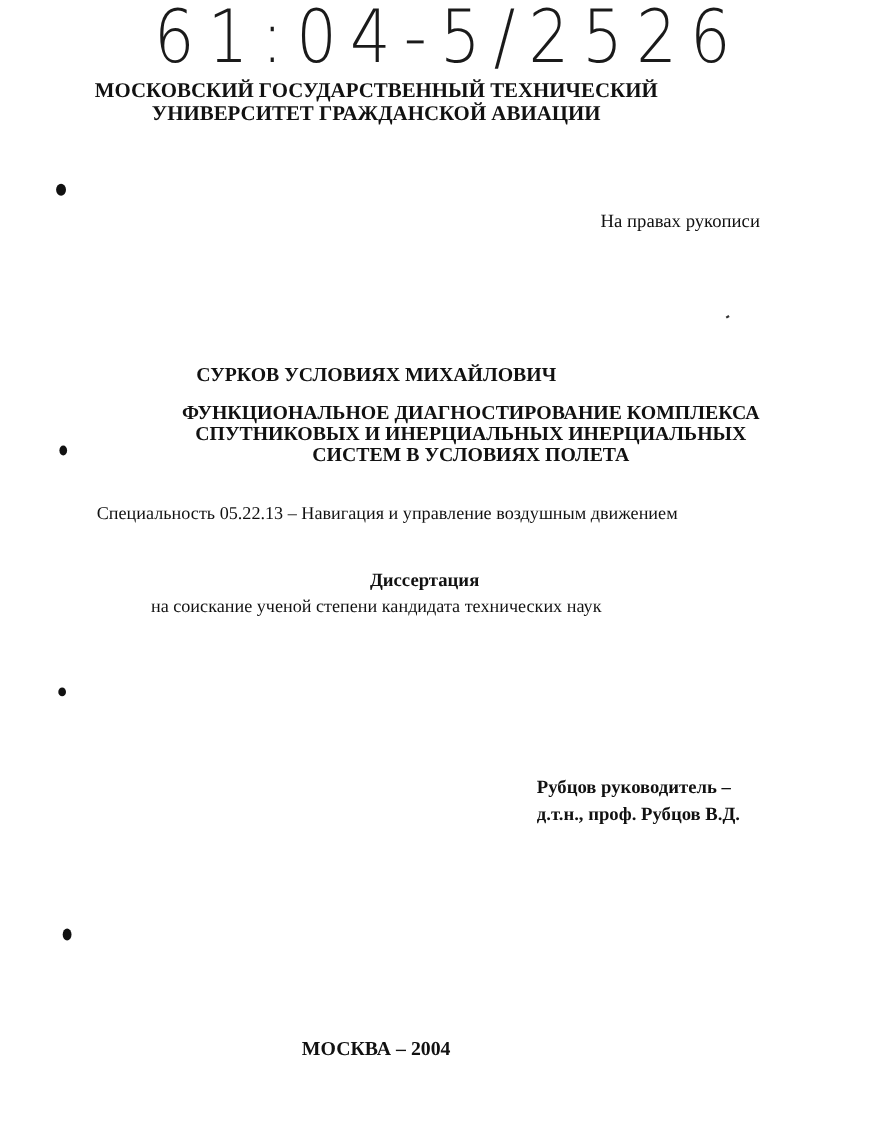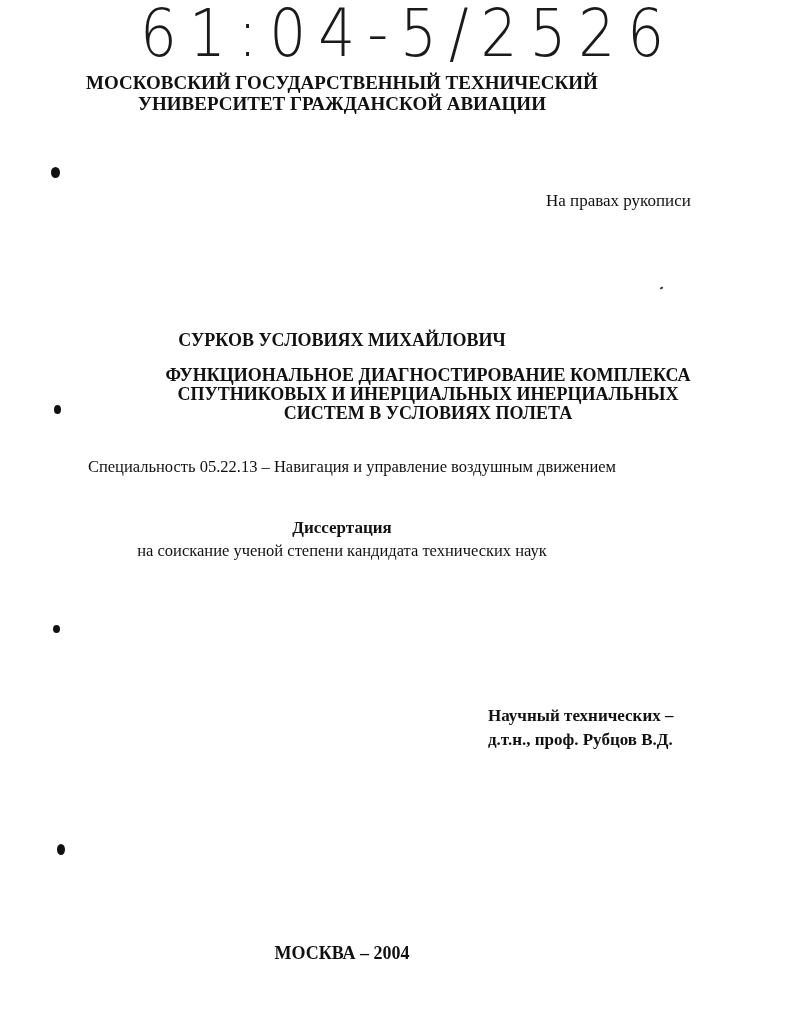--- a/index.html
+++ b/index.html
@@ -13,21 +13,21 @@
     font-family: "DejaVu Sans", sans-serif; font-weight: 200;
     font-size: 58px; letter-spacing: 12px; color: #1a1a1a;
     transform: scaleY(1.15); transform-origin: top left; white-space: nowrap;
   }
   .center { left: 0; width: 684px; text-align: center; }
   .univ { top: 72px; font-weight: bold; font-size: 19px; line-height: 21px; }
   .rights { left: 546px; top: 191px; font-size: 17px; }
   .author { top: 330px; font-weight: bold; font-size: 18px; }
   .title { top: 366px; left: 150px; width: 556px; text-align: center; font-weight: bold; font-size: 18px; line-height: 19px; }
   .spec { top: 457px; font-size: 16.5px; left: 10px; }
-  .diss { top: 518px; font-weight: bold; font-size: 17px; }
+  .diss { top: 518px; font-weight: bold; font-size: 17px; padding-left: 44px; }
   .diss-sub { top: 541px; font-size: 16.5px; }
   .adv { left: 488px; top: 704px; font-weight: bold; font-size: 17px; line-height: 24px; }
   .city { top: 924px; font-weight: bold; font-size: 18px; margin-top: 19px; }
   .dot { background: #111; border-radius: 50%; }
   .tick { width: 3px; height: 2px; background: #333; transform: rotate(-30deg); }
 </style>
 </head>
 <body>
 
 <div class="abs handwritten">61:04-5/2526</div>
@@ -46,21 +46,21 @@
   <div>СПУТНИКОВЫХ И ИНЕРЦИАЛЬНЫХ ИНЕРЦИАЛЬНЫХ</div>
   <div>СИСТЕМ В УСЛОВИЯХ ПОЛЕТА</div>
 </div>
 
 <div class="abs center spec">Специальность 05.22.13 – Навигация и управление воздушным движением</div>
 
 <div class="abs center diss">Диссертация</div>
 <div class="abs center diss-sub">на соискание ученой степени кандидата технических наук</div>
 
 <div class="abs adv">
-  <div>Научный технических –</div>
+  <div>Рубцов руководитель –</div>
   <div>д.т.н., проф. Рубцов В.Д.</div>
 </div>
 
 <div class="abs center city">МОСКВА – 2004</div>
 
 <div class="abs dot" style="left:51px;top:167px;width:9px;height:11px;"></div>
 <div class="abs dot" style="left:54px;top:405px;width:7px;height:9px;"></div>
 <div class="abs dot" style="left:53px;top:625px;width:7px;height:8px;"></div>
 <div class="abs dot" style="left:57px;top:844px;width:8px;height:11px;"></div>
 <div class="abs tick" style="left:660px;top:287px;"></div>

